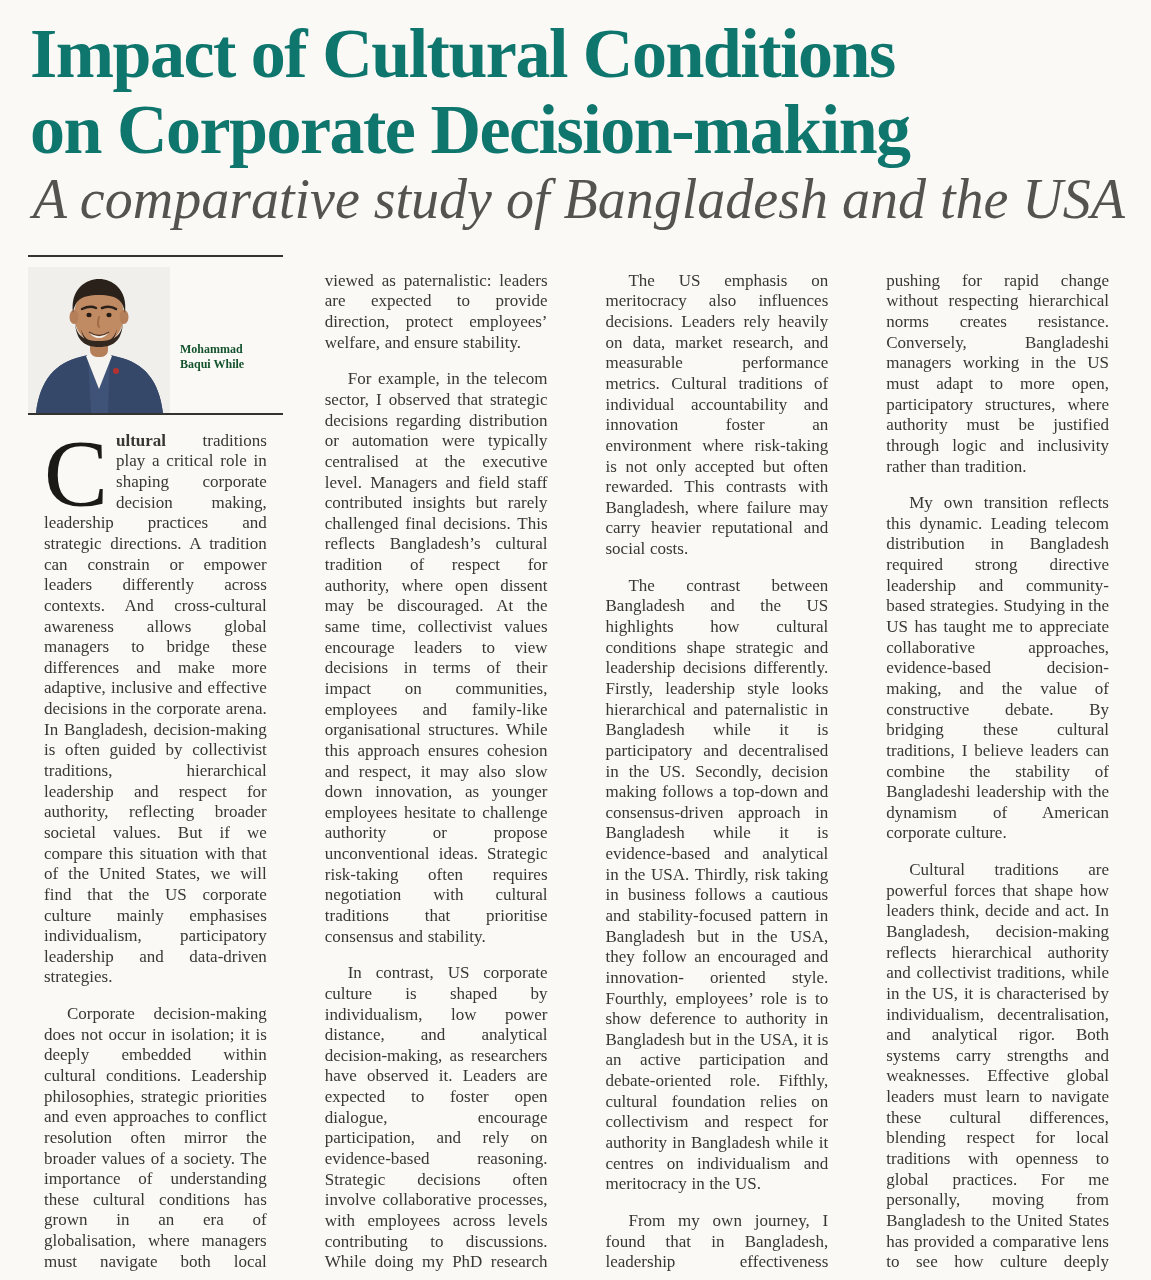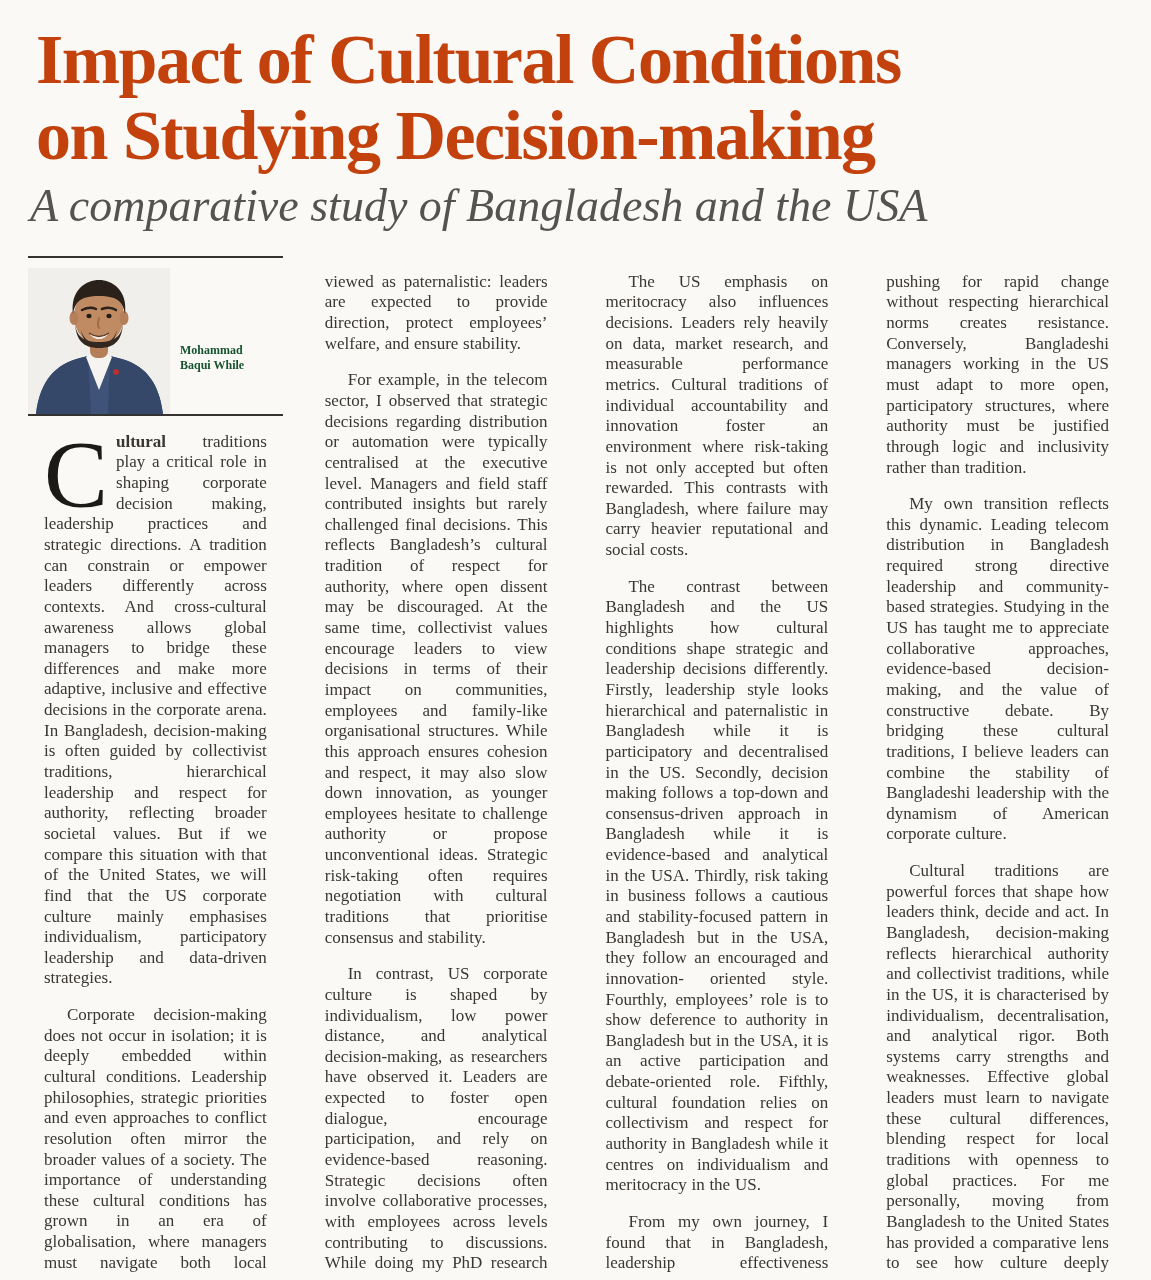--- a/index.html
+++ b/index.html
@@ -4,27 +4,27 @@
 <style>
   html,body{margin:0;padding:0;background:#e8e6e2;}
   .page{
     width:1151px;height:1280px;overflow:hidden;position:relative;
     background:#faf9f6;color:#34322e;
     font-family:"Liberation Serif", serif;
     box-sizing:border-box;padding:14px 26px 0 28px;
   }
   
   .headline{
-    font-weight:bold;color:#c2410c;
+    font-weight:bold;color:#0f766e;
     font-size:70px;line-height:1.08;letter-spacing:-1.5px;
-    margin:8px;
+    margin:2px;
   }
   .subtitle{
     font-style:italic;font-weight:normal;color:#55534f;
-    font-size:46px;line-height:1.1;margin:0 0 0 2px;
+    font-size:56px;line-height:1.1;margin:0 0 0 2px;text-align:right;
   }
   
   .cols{
     display:flex;gap:26px;margin-top:24px;height:1020px;overflow:hidden;
   }
   .col{flex:1 1 0;min-width:0;overflow:hidden;}
   .para{
     margin:16px;font-size:17px;line-height:1.215;text-align:justify;
     color:#3a3733;word-spacing:.5px;
   }
@@ -56,21 +56,21 @@
   }
 </style>
 </head>
 <body>
 
 <div class="page">
 
   <div>
     <h1 class="headline">
       <span>Impact of Cultural Conditions</span><br>
-      <span>on Studying Decision-making</span>
+      <span>on Corporate Decision-making</span>
     </h1>
     <h2 class="subtitle">A comparative study of Bangladesh and the USA</h2>
   </div>
 
   <div class="cols">
 
     <div class="col">
       <div class="author-block">
         <div class="photo-wrap">
           <svg width="142" height="146" viewBox="0 0 142 146">

